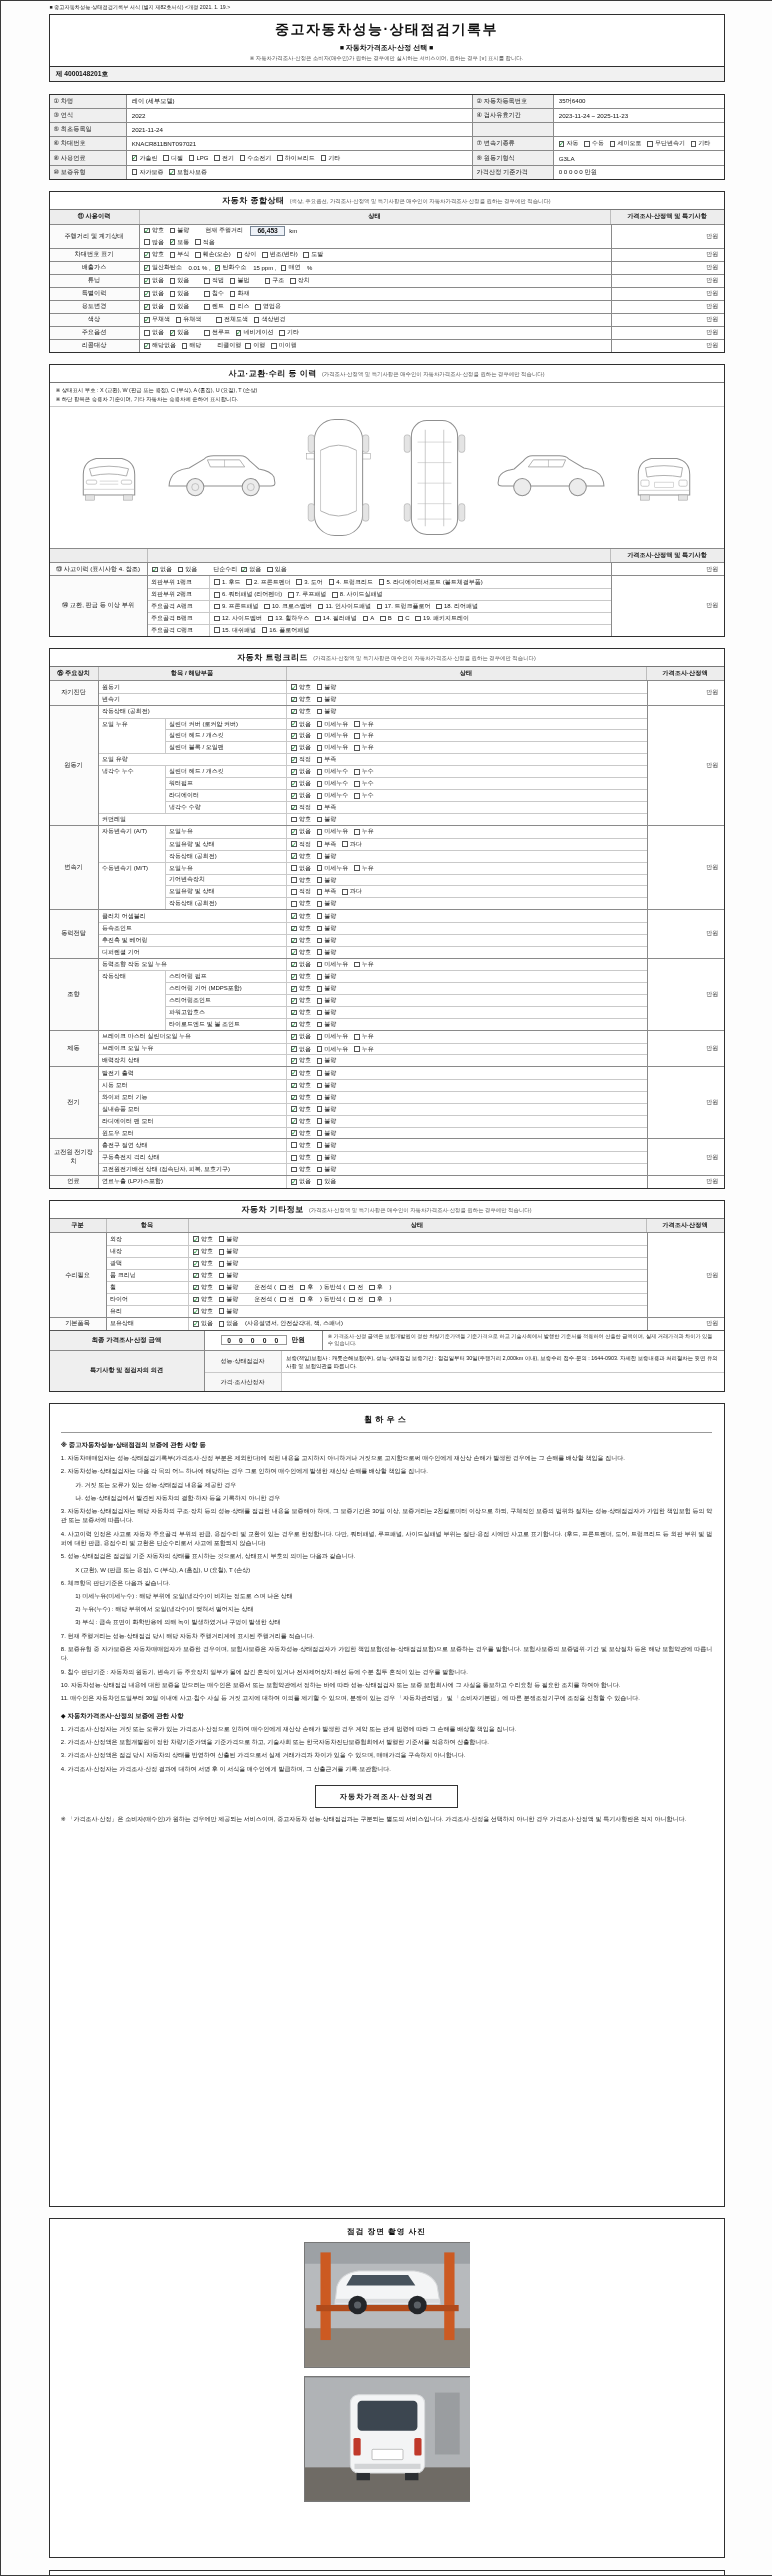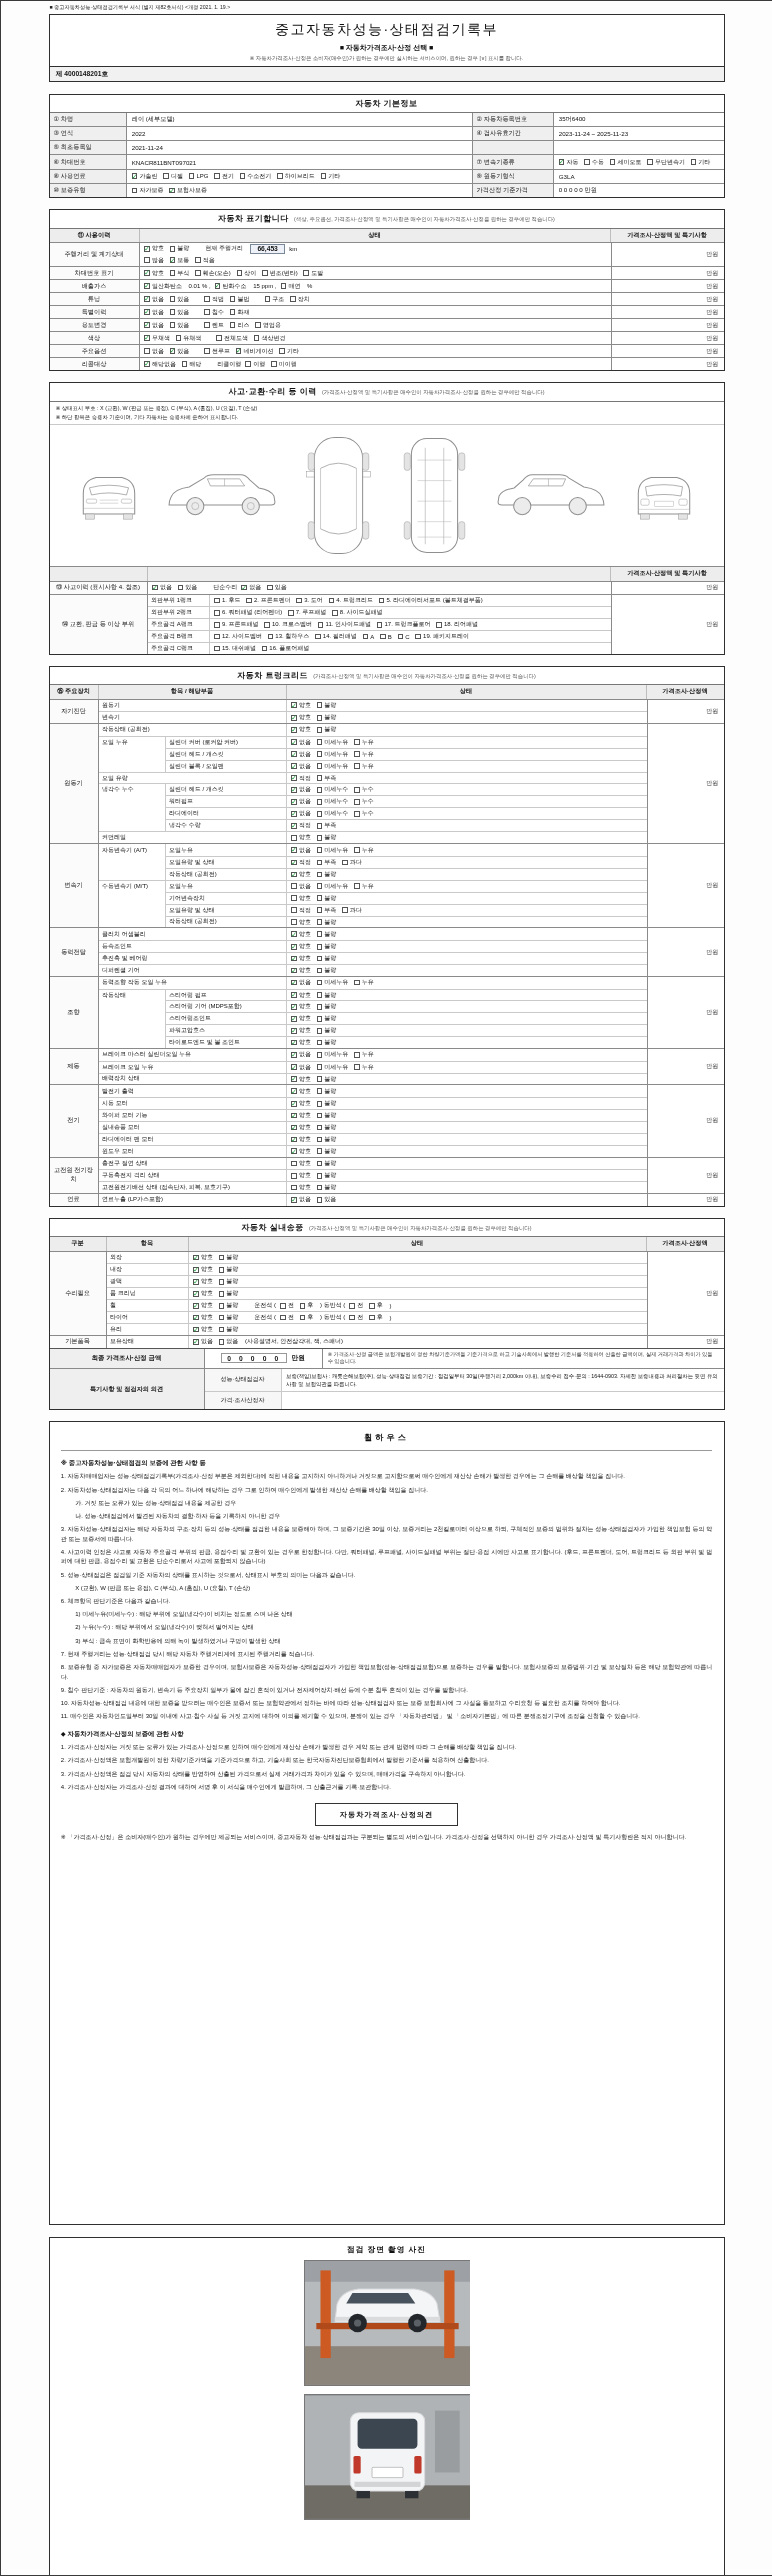--- a/index.html
+++ b/index.html
@@ -8,21 +8,21 @@
   .outer-frame{position:absolute;inset:0;border:1px solid #3a3a3a;pointer-events:none}
   .sheet{width:676px;margin:0 auto;padding-top:2.1px}
   .top-meta{display:flex;justify-content:space-between;font-size:5.2px;color:#222;padding:2.1px 1px 2.6px}
   .block{border:0.8px solid #2f2f2f;background:#fff;margin-bottom:11.3px}
   .sect-head{text-align:center;padding:3.1px 0;border-bottom:0.5px solid #777;background:#fff}
   .sect-title{font-size:8px;font-weight:bold;letter-spacing:0.5px}
   .sect-note{font-size:5.4px;color:#555;margin-left:5.2px;font-weight:normal}
 
   
   .hd-pad{padding:6.2px 7.2px 4.1px;text-align:center}
-  .doc-title{font-size:14px;font-weight:normal;letter-spacing:1.5px}
+  .doc-title{font-size:14px;font-weight:bold;letter-spacing:1.5px}
   .doc-sub{font-size:7px;font-weight:bold;margin-top:3.6px}
   .doc-note{font-size:5.4px;color:#555;margin-top:2.6px}
   .docrow{border-top:0.5px solid #2f2f2f;background:#f1f1f1;padding:2.6px 6.2px;font-weight:bold;font-size:6.7px;text-align:left}
 
   
   .brow{display:flex;border-top:0.5px solid #8a8a8a;min-height:12.4px}
   .brow:first-child{border-top:0}
   .bl,.bl2{background:#efefef;padding:2.1px 4.1px;display:flex;align-items:center}
   .bl{width:77px;border-right:0.5px solid #8a8a8a}
   .bl2{width:82px;border-left:0.5px solid #8a8a8a;border-right:0.5px solid #8a8a8a}
@@ -129,23 +129,20 @@
   <section class="block">
     <div class="hd-pad">
       <div class="doc-title">중고자동차성능·상태점검기록부</div>
       <div class="doc-sub">■ 자동차가격조사·산정 선택 ■</div>
       <div class="doc-note">※ 자동차가격조사·산정은 소비자(매수인)가 원하는 경우에만 실시하는 서비스이며, 원하는 경우 [∨] 표시를 합니다.</div>
     </div>
     <div class="docrow">제 4000148201호</div>
   </section>
 
   <section class="block">
-    <div class="sect-head">
-      <span class="sect-title">자동차 기본정보</span>
-    </div>
     <div class="binfo">
       <div class="brow">
         <div class="bl">① 차명</div>
         <div class="bv">레이 (세부모델)</div>
         <div class="bl2">② 자동차등록번호</div>
         <div class="bv2">35머6400</div>
       </div>
       <div class="brow">
         <div class="bl">③ 연식</div>
         <div class="bv">2022</div>
@@ -233,21 +230,21 @@
             </span>
           </div>
         <div class="bl2">가격산정 기준가격</div>
         <div class="bv2">0 0 0 0 0  만원</div>
       </div>
     </div>
   </section>
 
   <section class="block">
     <div class="sect-head">
-      <span class="sect-title">자동차 표기합니다</span><span class="sect-note">(색상, 주요옵션, 가격조사·산정액 및 특기사항은 매수인이 자동차가격조사·산정을 원하는 경우에만 적습니다)</span>
+      <span class="sect-title">자동차 종합상태</span><span class="sect-note">(색상, 주요옵션, 가격조사·산정액 및 특기사항은 매수인이 자동차가격조사·산정을 원하는 경우에만 적습니다)</span>
     </div>
     <div class="ftbl tbl-overall">
         <div class="fh">
           <div class="fc fc0">⑪ 사용이력</div>
           <div class="fc fc1">상태</div>
           <div class="fc fc2">가격조사·산정액 및 특기사항</div>
         </div>
         <div class="fg">
           <div class="fgn">주행거리 및 계기상태</div>
           <div class="fgr">
@@ -1440,21 +1437,21 @@
               </div>
             </div>
           </div>
           <div class="fgp">만원</div>
         </div>
       </div>
   </section>
 
   <section class="block">
     <div class="sect-head">
-      <span class="sect-title">자동차 실내송풍</span><span class="sect-note">(가격조사·산정액 및 특기사항은 매수인이 자동차가격조사·산정을 원하는 경우에만 적습니다)</span>
+      <span class="sect-title">자동차 기타정보</span><span class="sect-note">(가격조사·산정액 및 특기사항은 매수인이 자동차가격조사·산정을 원하는 경우에만 적습니다)</span>
     </div>
     <div class="ftbl tbl-misc">
         <div class="fh">
           <div class="fc fc0">구분</div>
           <div class="fc fc1">항목</div>
           <div class="fc fc2">상태</div>
           <div class="fc fc3">가격조사·산정액</div>
         </div>
         <div class="fg">
           <div class="fgn">수리필요</div>

